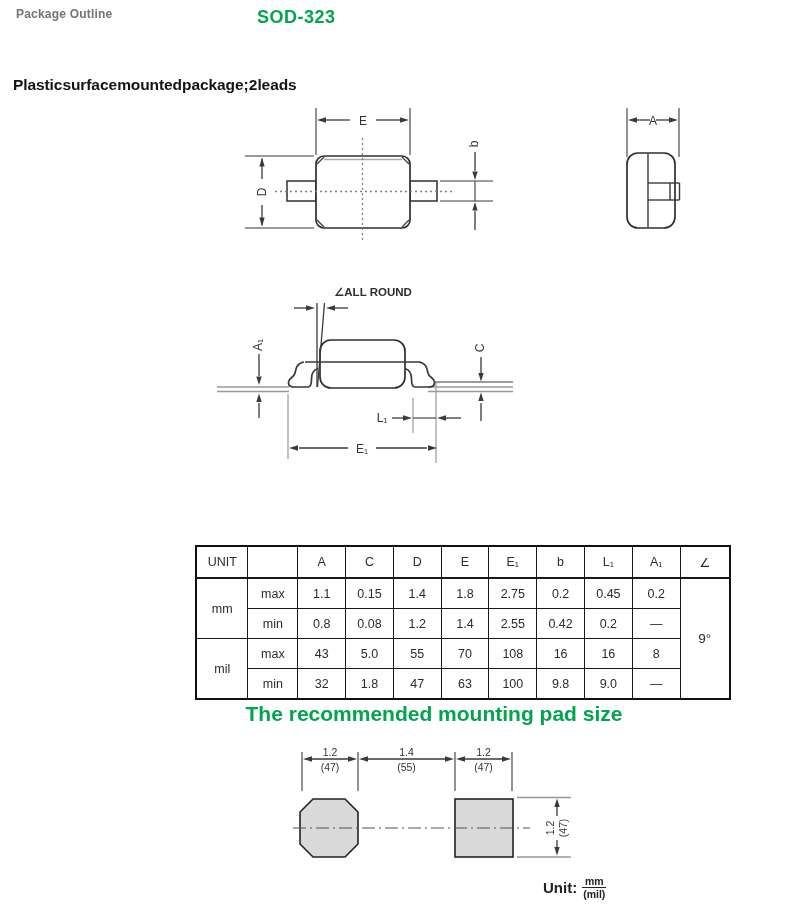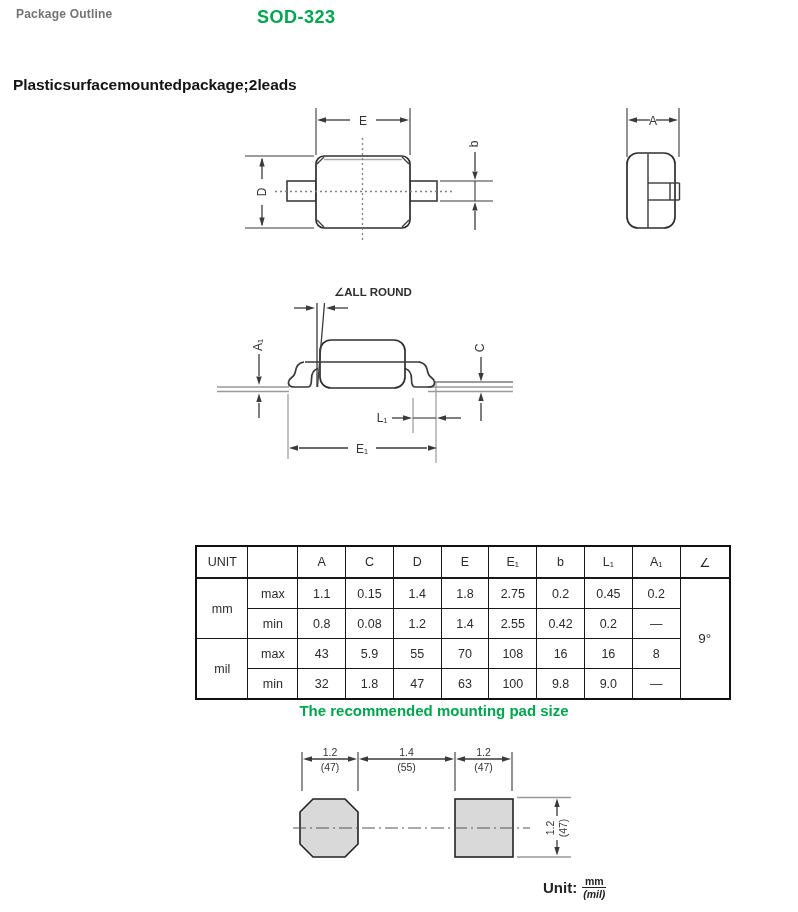--- a/index.html
+++ b/index.html
@@ -5,38 +5,38 @@
   html,body{margin:0;padding:0;}
   body{
     width:798px;height:912px;position:relative;background:#ffffff;
     font-family:"Liberation Sans","DejaVu Sans",sans-serif;
     color:#222;overflow:hidden;
   }
   .abs{position:absolute;}
   .title{font-size:12px;font-weight:bold;color:#737373;letter-spacing:.2px;}
   .part{font-size:18px;font-weight:bold;color:#00A54E;letter-spacing:.5px;}
   .subtitle{font-size:15.5px;font-weight:bold;color:#141414;word-spacing:-4px;letter-spacing:-0.1px;}
-  .pad-heading{font-size:15px;font-weight:bold;color:#00A54E;text-align:center;width:400px;}
+  .pad-heading{font-size:21px;font-weight:bold;color:#00A54E;text-align:center;width:400px;}
   
   table.dims{
     border-collapse:collapse;table-layout:fixed;width:536px;
     font-size:12.5px;color:#2b2b2b;
   }
   table.dims td{
     border:1.4px solid #191919;text-align:center;vertical-align:middle;
     padding:0;height:29px;overflow:hidden;
   }
   table.dims tr.hdr td{height:30px;border-bottom-width:2px;}
   table.dims{border:2.2px solid #111;}
   td.angle-val{font-size:13.5px;}
   
   .unit-note{display:flex;align-items:center;gap:5px;font-weight:bold;color:#222;}
   .unit-note .lbl{font-size:15px;}
   .frac{display:flex;flex-direction:column;align-items:center;font-size:10.5px;line-height:1.15;}
-  .frac .den{border-top:1.2px solid #222;padding:0 1px;font-style:italic;}
+  .frac .den{border-top:1.2px solid #222;padding:0 1px;}
   
   svg text{font-family:"Liberation Sans","DejaVu Sans",sans-serif;font-size:12px;fill:#333;}
   svg text.small{font-size:10.5px;}
   svg text.note{font-size:11.5px;font-weight:bold;fill:#2e2e2e;}
   .ln{stroke:#3a3a3a;stroke-width:1.3;fill:none;}
   .ext{stroke:#3a3a3a;stroke-width:1.1;fill:none;}
   .gray{stroke:#999;stroke-width:1.4;fill:none;}
   .bodyln{stroke:#2f2f2f;stroke-width:1.7;fill:#fff;}
   .ah{fill:#3a3a3a;stroke:none;}
 </style>
@@ -219,21 +219,21 @@
     <td>1.4</td>
     <td>2.55</td>
     <td>0.42</td>
     <td>0.2</td>
     <td>—</td>
   </tr>
   <tr>
     <td rowspan="2">mil</td>
     <td>max</td>
     <td>43</td>
-    <td>5.9</td>
+    <td>5.0</td>
     <td>55</td>
     <td>70</td>
     <td>108</td>
     <td>16</td>
     <td>16</td>
     <td>8</td>
   </tr>
   <tr>
     <td>min</td>
     <td>32</td>

